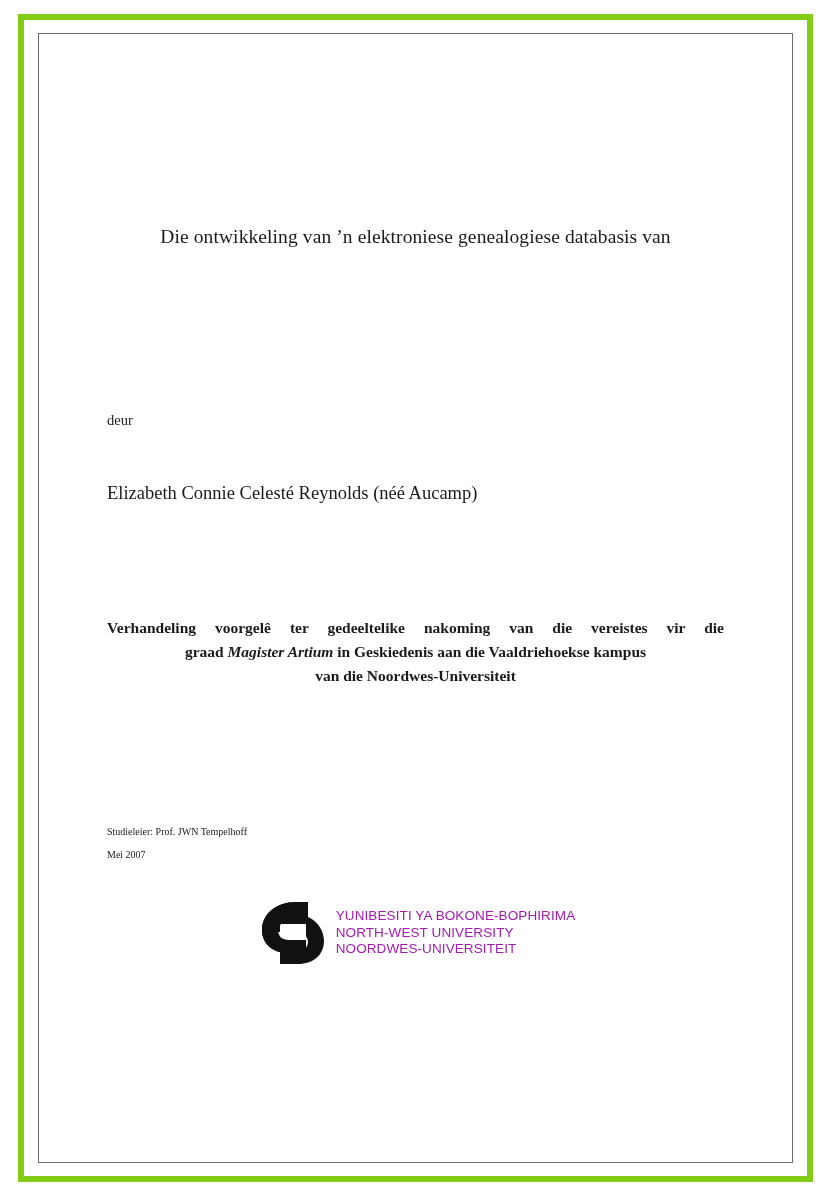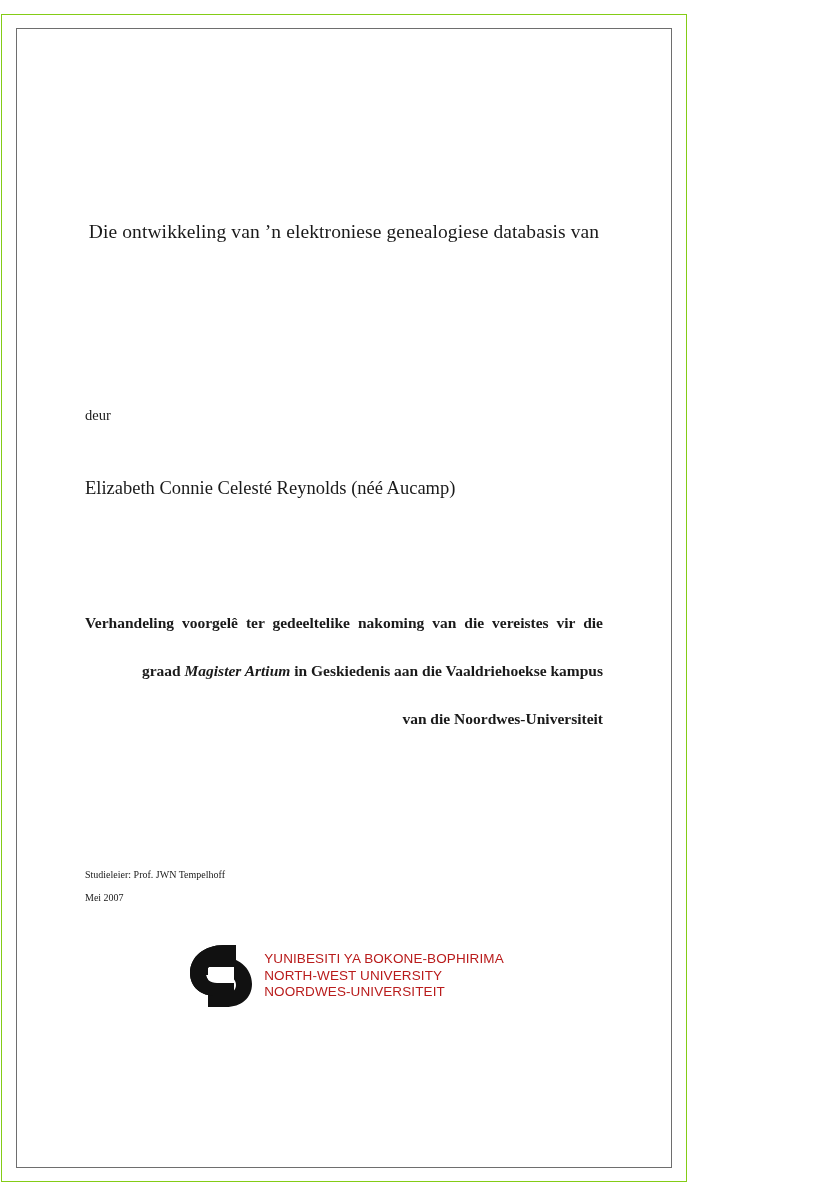--- a/index.html
+++ b/index.html
@@ -9,25 +9,25 @@
   }
   body {
     width: 831px;
     height: 1200px;
     font-family: "Liberation Serif", serif;
     color: #1a1a1a;
     overflow: hidden;
   }
   .page-frame {
     position: absolute;
-    left: 1px;
+    left: 18px;
     top: 14px;
-    width: 686px;
+    width: 795px;
     height: 1168px;
-    border: 1px solid #84cc16;
+    border: 6px solid #84cc16;
     box-sizing: border-box;
     background: #ffffff;
   }
   .page-inner {
     position: absolute;
     left: 14px;
     top: 13px;
     right: 14px;
     bottom: 13px;
     border: 1px solid #6e6e6e;
@@ -67,22 +67,21 @@
     margin-top: 112px;
     font-size: 15.5px;
     line-height: 24px;
     font-weight: bold;
   }
   .abstract-line-1 {
     text-align: justify;
     text-align-last: justify;
   }
   .abstract-line-2, .abstract-line-3 {
-    text-align: right;
-    margin-top: 24px;
+    text-align: center;
   }
   .italic {
     font-style: italic;
   }
   .footer-block {
     margin-top: 132px;
     font-size: 10px;
     line-height: 23px;
     text-align: left;
   }
@@ -100,21 +99,21 @@
   .logo-mark {
     width: 74px;
     height: 66px;
     flex: none;
   }
   .logo-text {
     font-family: "Liberation Sans", sans-serif;
     font-size: 13.5px;
     line-height: 16.5px;
     letter-spacing: 0.1px;
-    color: #b91c1c;
+    color: #a21caf;
   }
 </style>
 </head>
 <body>
 
 <div class="page-frame">
   <div class="page-inner">
     <div class="content">
 
       <div class="title-block">

